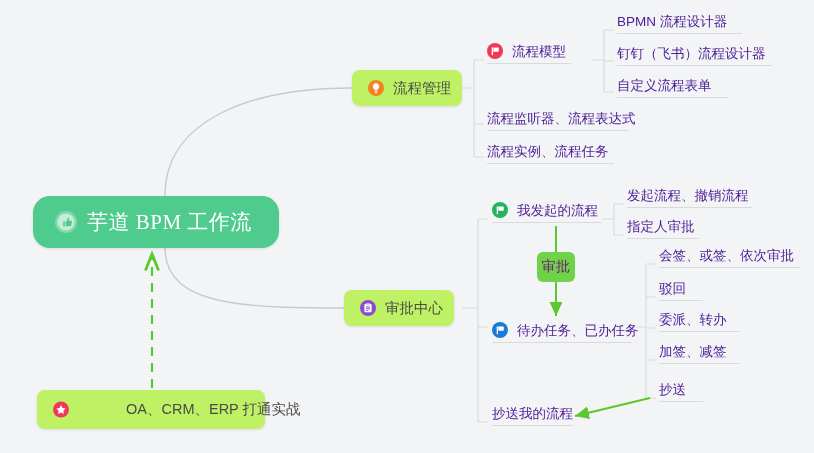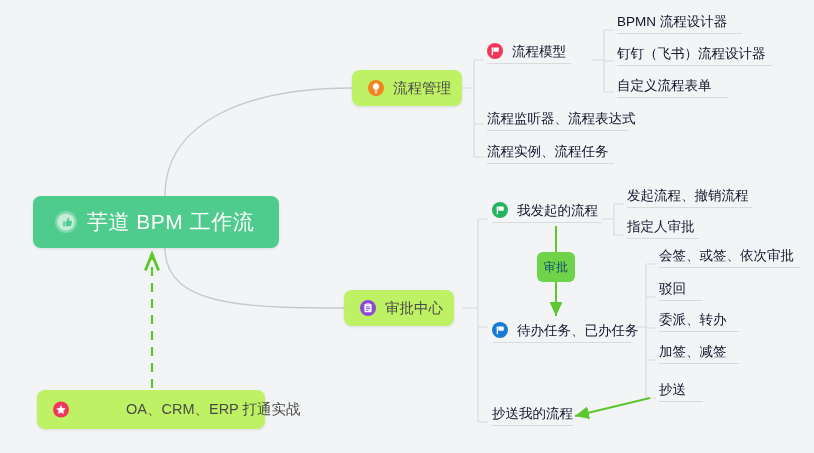--- a/index.html
+++ b/index.html
@@ -21,26 +21,27 @@
     width: 814px; height: 453px;
     pointer-events: none;
   }
 
   
   .root-node {
     position: absolute;
     left: 33px; top: 196px;
     width: 246px; height: 52px;
     background: #4ecb8d;
-    border-radius: 8px;
+    border-radius: 17px;
     box-shadow: 0 1px 3px rgba(0,0,0,0.10);
     display: flex;
     align-items: center;
     padding-left: 22px;
     box-sizing: border-box;
+    font-family: Liberation Serif, serif;
   }
   .root-label {
     color: #ffffff;
     font-size: 21px;
     letter-spacing: 0.5px;
     margin-left: 10px;
     white-space: nowrap;
   }
 
   
@@ -69,21 +70,21 @@
   .leaf {
     position: absolute;
     display: flex;
     align-items: flex-end;
     box-sizing: border-box;
     border-bottom: 1px solid #d9dadc;
     padding-bottom: 3px;
     white-space: nowrap;
   }
   .leaf-text {
-    color: #0f172a;
+    color: #4c1d95;
     font-size: 13.5px;
     line-height: 17px;
   }
   .leaf.with-icon .leaf-text { margin-left: 9px; }
 
   
   .ricon {
     width: 16px; height: 16px;
     border-radius: 50%;
     display: inline-flex;
@@ -99,22 +100,22 @@
     position: absolute;
     left: 537px; top: 252px;
     width: 38px; height: 30px;
     background: #6fd34a;
     border-radius: 6px;
     display: flex;
     align-items: center;
     justify-content: center;
   }
   .anno-pill span {
-    color: #0c4a6e;
-    font-size: 12px;
+    color: #701a75;
+    font-size: 14px;
     letter-spacing: 0.4px;
   }
 </style>
 </head>
 <body>
 
 <div id="canvas">
 
   <svg id="edges" viewBox="0 0 814 453" xmlns="http://www.w3.org/2000/svg">
 

